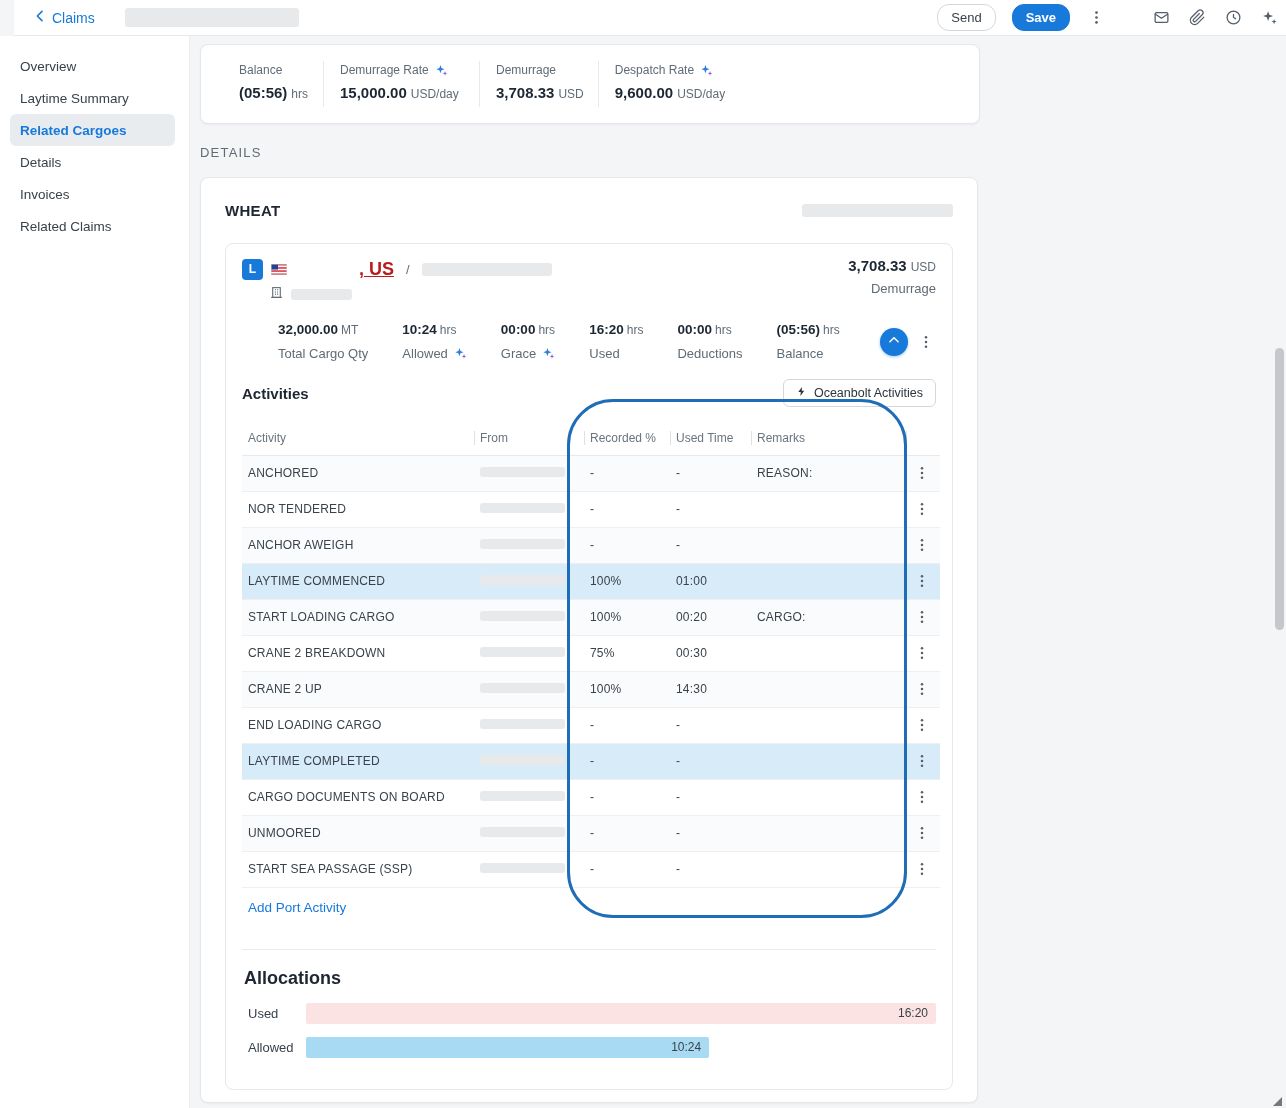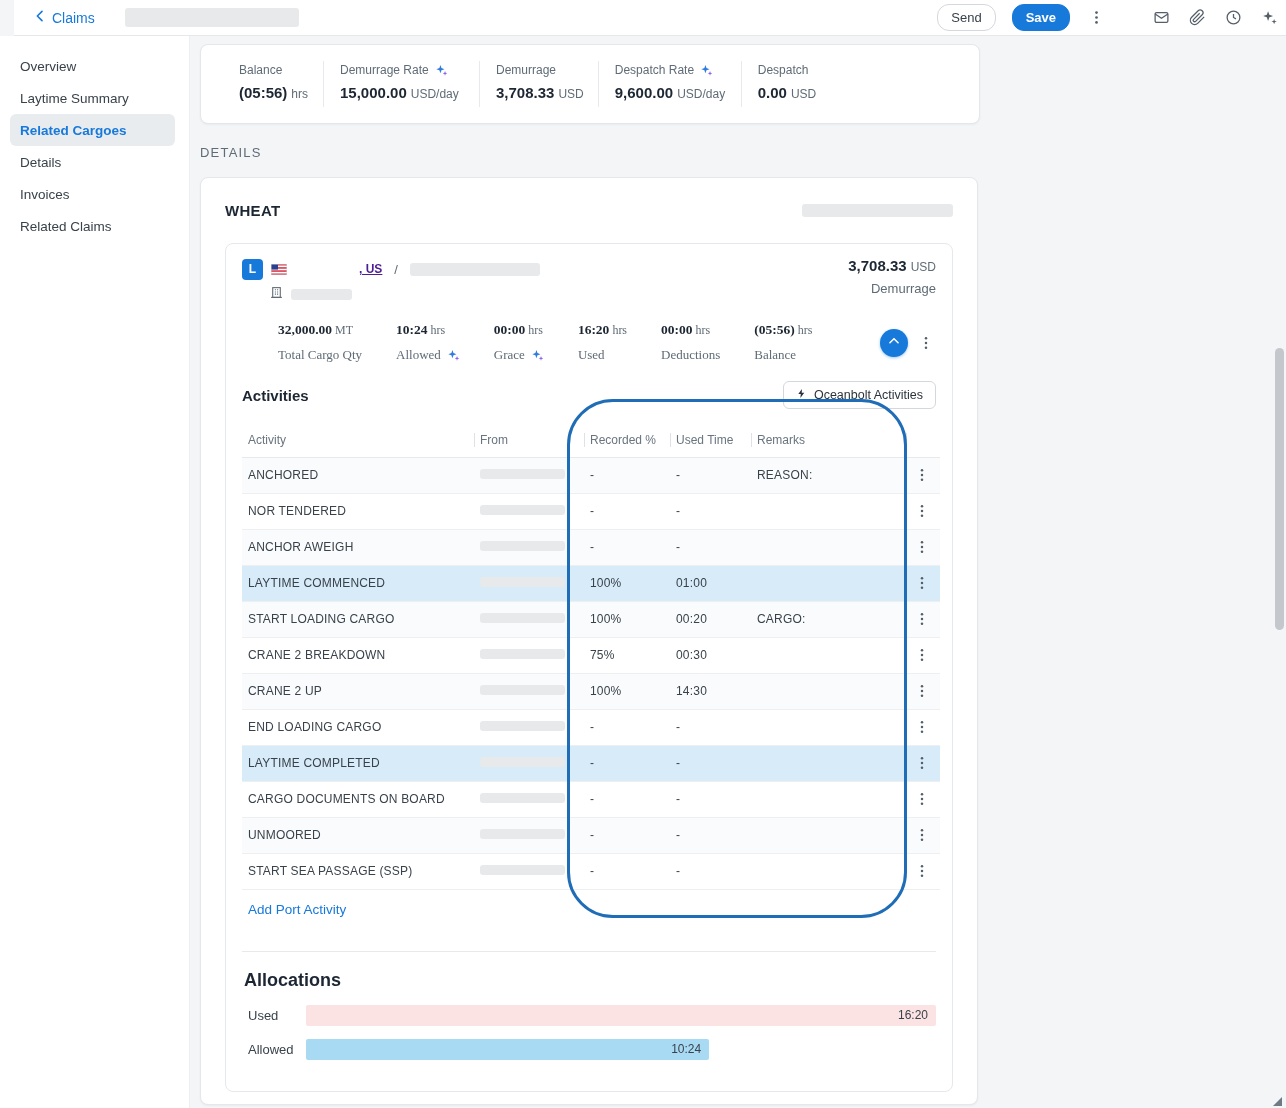--- a/index.html
+++ b/index.html
@@ -66,31 +66,31 @@
   .head-redact { width:151px; height:13px; }
 
   .inner { border:1px solid #e6e8eb; border-radius:8px; }
 
   
   .port-head { position:relative; padding:14px 16px 16px 16px; }
   .port-row1 { display:flex; align-items:center; gap:8px; height:22px; margin-bottom:6px; }
   .load-badge { width:21px; height:21px; background:#1779da; color:#fff; border-radius:4px; font-size:12px; font-weight:bold; display:flex; align-items:center; justify-content:center; }
   .flag svg { display:block; }
   .port-gap { width:56px; height:12px; }
-  .port-country { font-size:12px; font-weight:bold; color:#4c1d95;text-decoration:underline; }
+  .port-country { font-size:18px; font-weight:bold; color:#b91c1c;text-decoration:underline; }
   .port-sep { color:#5f6b76; margin:0 4px; }
   .row1-redact { width:130px; height:13px; }
   .port-row2 { display:flex; align-items:center; gap:8px; height:16px; margin-left:28px; margin-bottom:20px; }
   .row2-redact { width:61px; height:11px; }
   .amount-block { position:absolute; right:16px; top:13px; text-align:right; }
   .amount-val { font-size:15px; font-weight:bold; color:#1d2733; }
   .amount-unit { font-size:12px; color:#5f6b76; margin-left:4px; font-weight:normal; }
   .amount-label { font-size:13px; color:#5f6b76; margin-top:7px; }
   .port-row3 { display:flex; align-items:center; justify-content:space-between; margin-left:36px; }
-  .pstats { display:flex; gap:34px;font-family:Liberation Serif, serif; }
+  .pstats { display:flex; gap:34px; }
   .pstat-val { font-size:13.5px; font-weight:bold; color:#1d2733; white-space:nowrap; }
   .pstat-unit { font-size:12px; color:#5f6b76; font-weight:normal; margin-left:3px; }
   .pstat-label { font-size:13px; color:#5f6b76; margin-top:9px; display:flex; align-items:center; gap:6px; white-space:nowrap;text-align:center; }
   .port-actions { display:flex; align-items:center; gap:8px; }
   .collapse-btn { width:28px; height:28px; border-radius:50%; background:#1779da; border:none; display:flex; align-items:center; justify-content:center; cursor:pointer; box-shadow:0 1px 3px rgba(23,121,218,.4); }
   .collapse-btn svg { width:14px; height:14px; }
 
   
   .act-section { padding:0 16px; }
   .act-head { display:flex; align-items:center; justify-content:space-between; margin:2px 0 14px 0; }
@@ -237,26 +237,20 @@
           <span>Despatch Rate</span>
         <span class="sparkle">
             <svg viewBox="0 0 24 24">
               <path d="M10 2l1.9 5.6 5.6 1.9-5.6 1.9L10 17l-1.9-5.6L2.5 9.5l5.6-1.9z" fill="#2e7ce0"></path>
               <path d="M18.5 13l1.1 3.2 3.2 1.1-3.2 1.1-1.1 3.2-1.1-3.2-3.2-1.1 3.2-1.1z" fill="#8a63e8"></path>
             </svg>
           </span>
       </div>
       <div class="stat-valrow"><span class="stat-value">9,600.00</span><span class="stat-unit">USD/day</span></div>
     </div>
-    <div class="stat w5">
-      <div class="stat-label">
-          <span>Despatch</span>
-        </div>
-      <div class="stat-valrow"><span class="stat-value">0.00</span><span class="stat-unit">USD</span></div>
-    </div>
   </section>
 
   <div class="details-label">DETAILS</div>
 
   <section class="main-card">
     <div class="card-head">
       <span class="cargo-title">WHEAT</span>
       <span class="redact head-redact"></span>
     </div>
 

